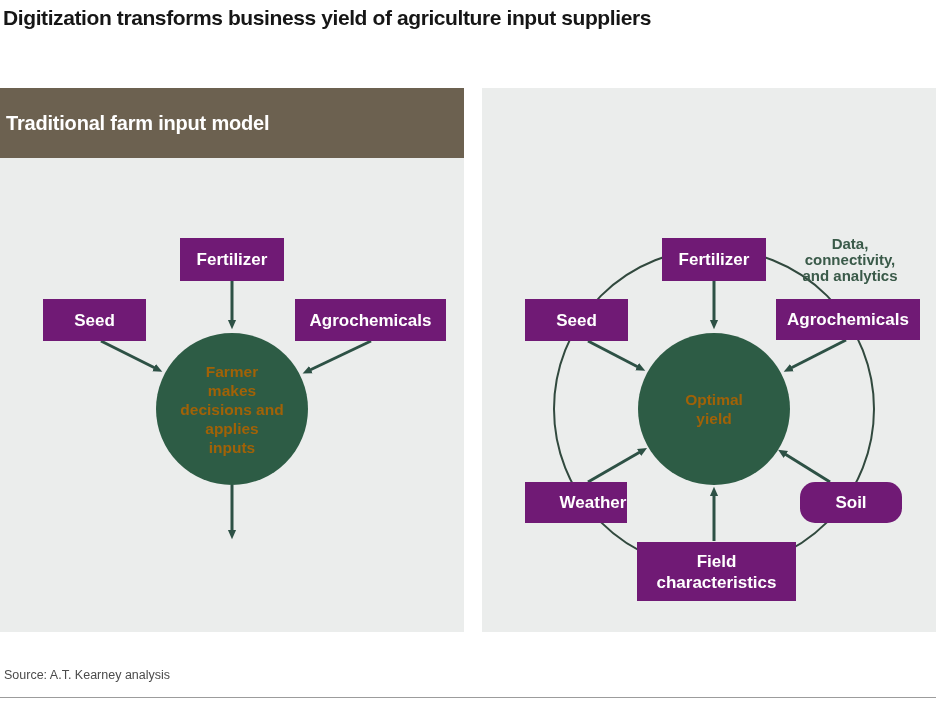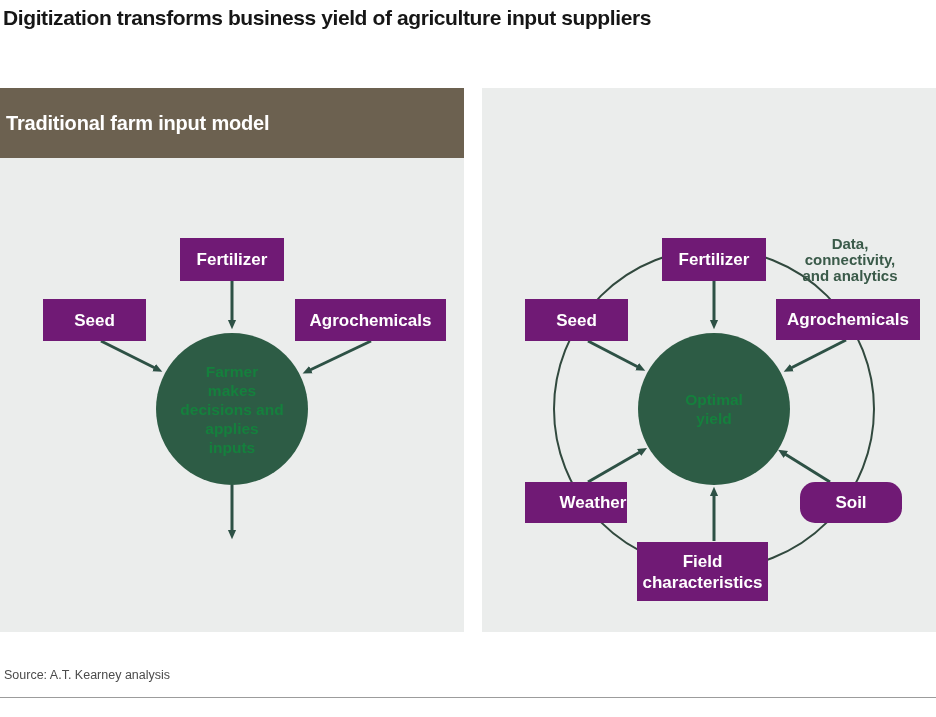--- a/index.html
+++ b/index.html
@@ -64,21 +64,21 @@
     font-weight: bold;
     font-size: 17px;
     line-height: 21px;
     display: flex;
     align-items: center;
     justify-content: center;
     text-align: center;
   }
   .hub-label {
     position: absolute;
-    color: #15803d;
+    color: #a16207;
     font-weight: bold;
     font-size: 15.5px;
     line-height: 19px;
     display: flex;
     align-items: center;
     justify-content: center;
     text-align: center;
   }
   .annotation {
     position: absolute;
@@ -187,21 +187,21 @@
     </div>
     <div class="box" style="left:294px; top:211px; width:144px; height:41px;">
       <span>Agrochemicals</span>
     </div>
     <div class="box" style="left:43px; top:394px; width:102px; height:41px;padding-left:34px;">
       <span>Weather</span>
     </div>
     <div class="box" style="left:318px; top:394px; width:102px; height:41px;border-radius:15px;">
       <span>Soil</span>
     </div>
-    <div class="box pre" style="left:155px; top:454px; width:131px; height:59px;text-align:center;">Field
+    <div class="box pre" style="left:155px; top:454px; width:159px; height:59px;text-align:center;">Field
 characteristics</div>
     <div class="hub-label pre" style="left:172px; top:281px; width:120px; height:80px;">Optimal
 yield</div>
   </div>
 
   <div class="source-note">Source: A.T. Kearney analysis</div>
   <div class="bottom-divider"></div>
 
 </div>
 

